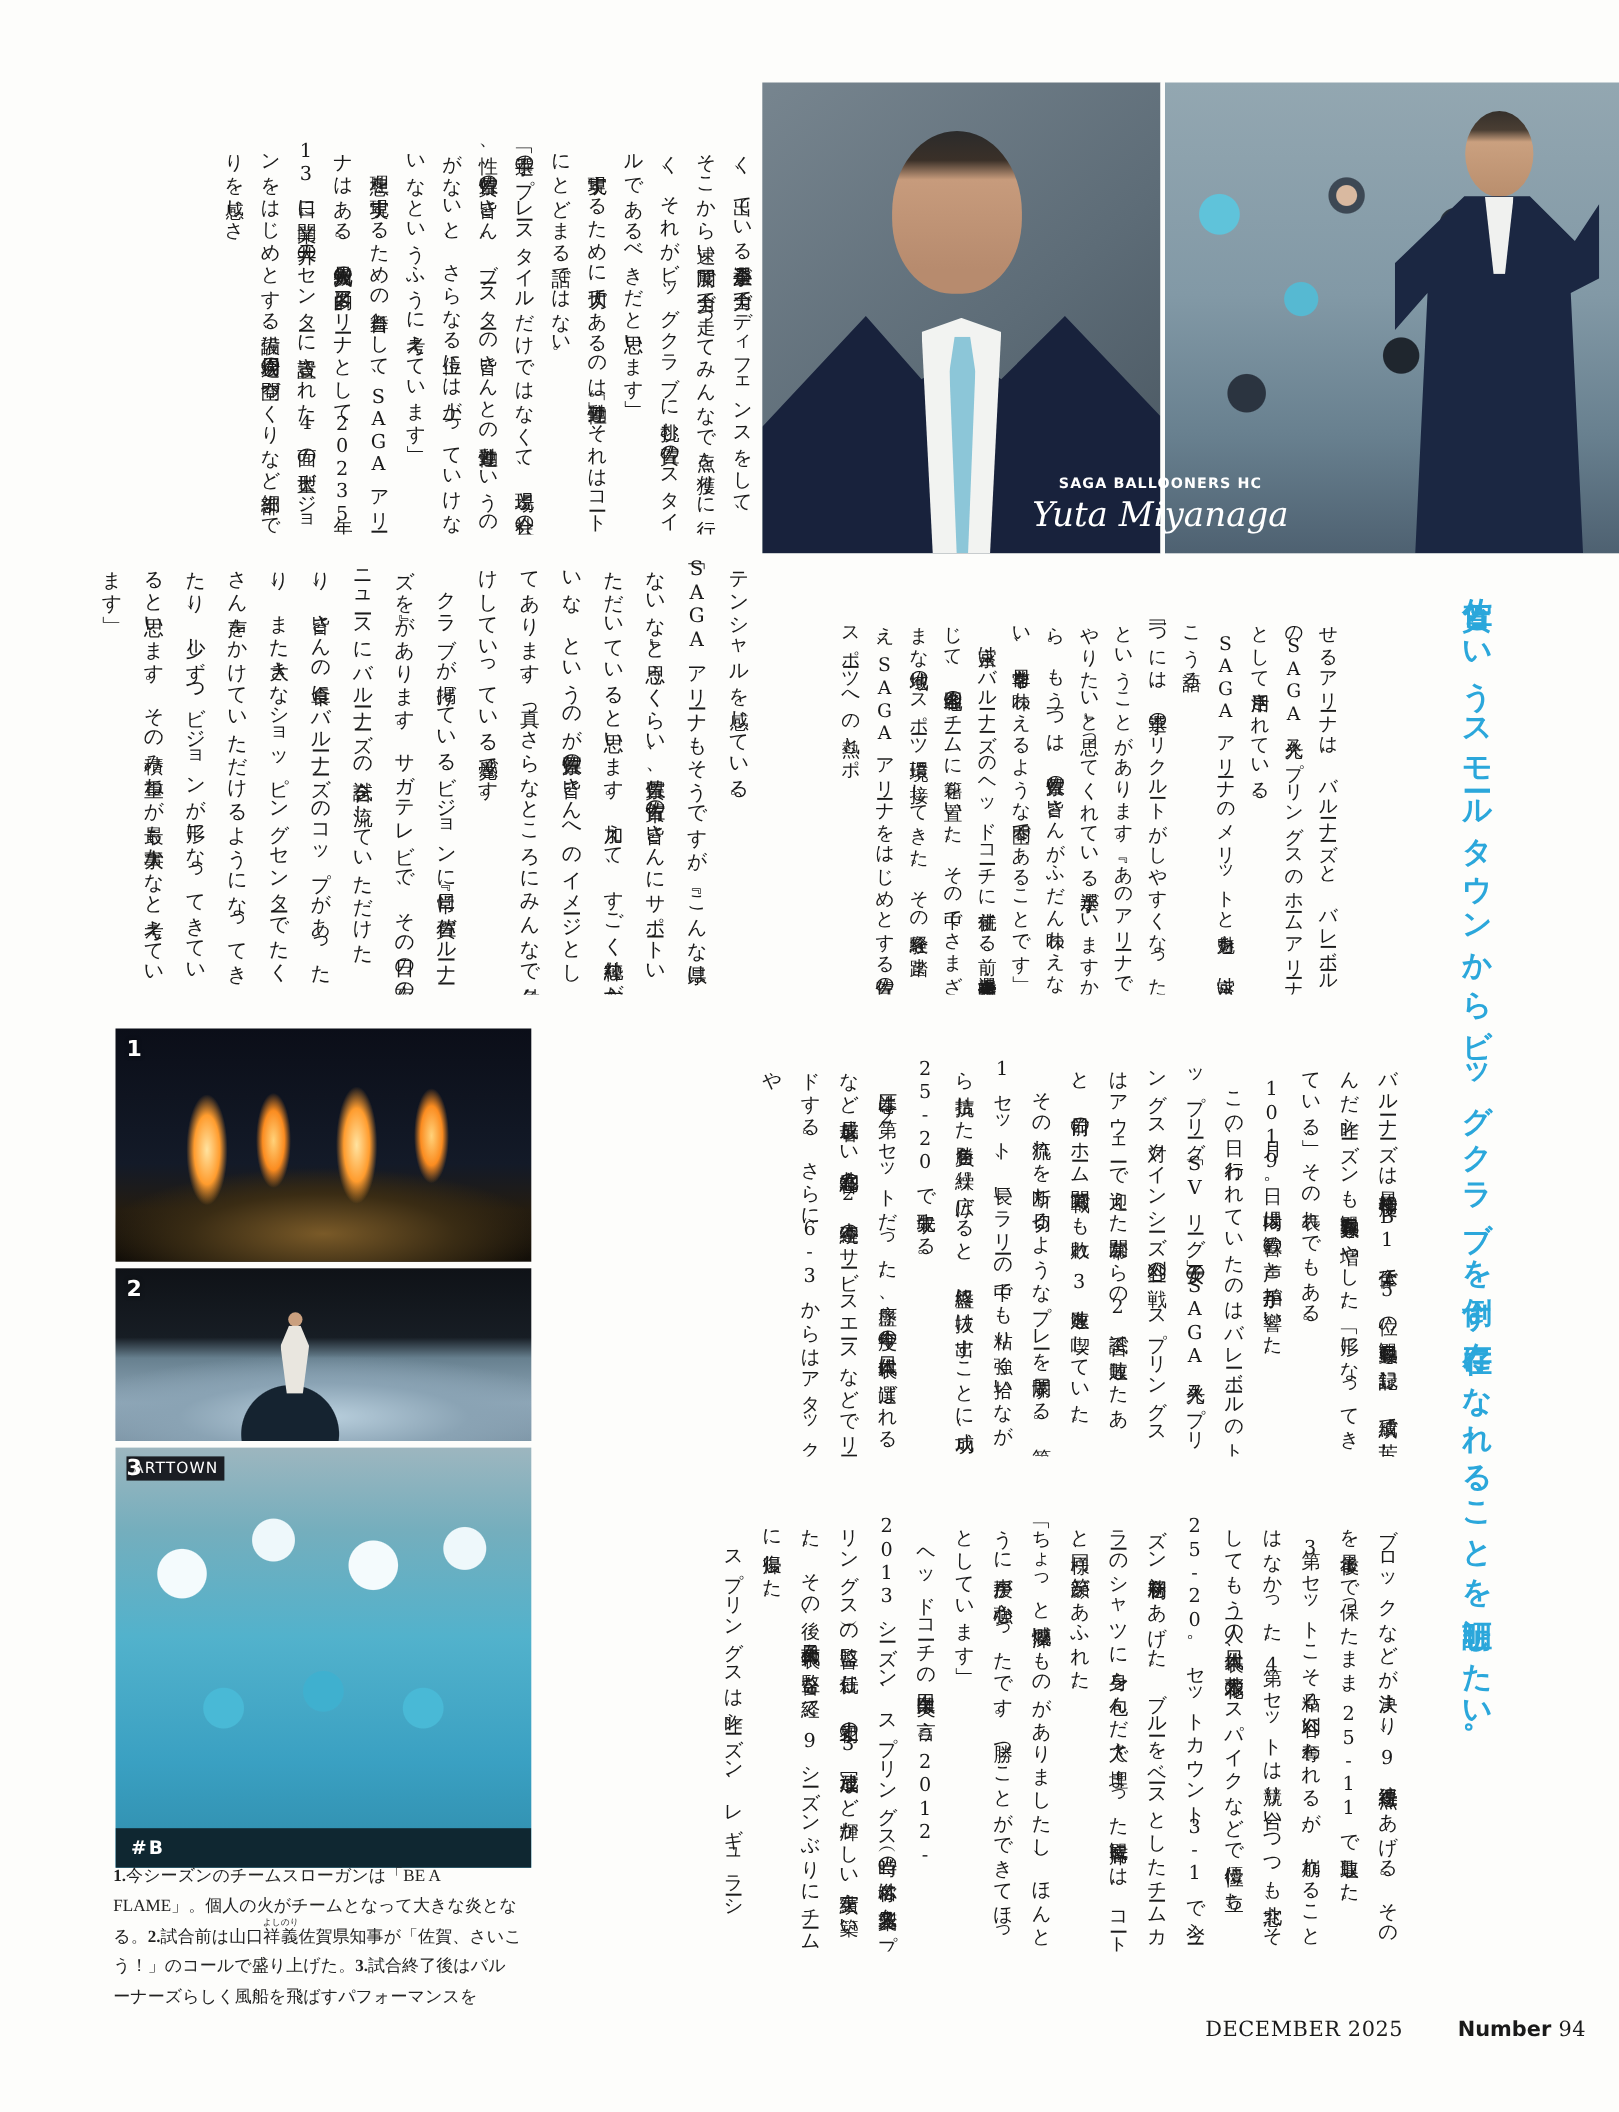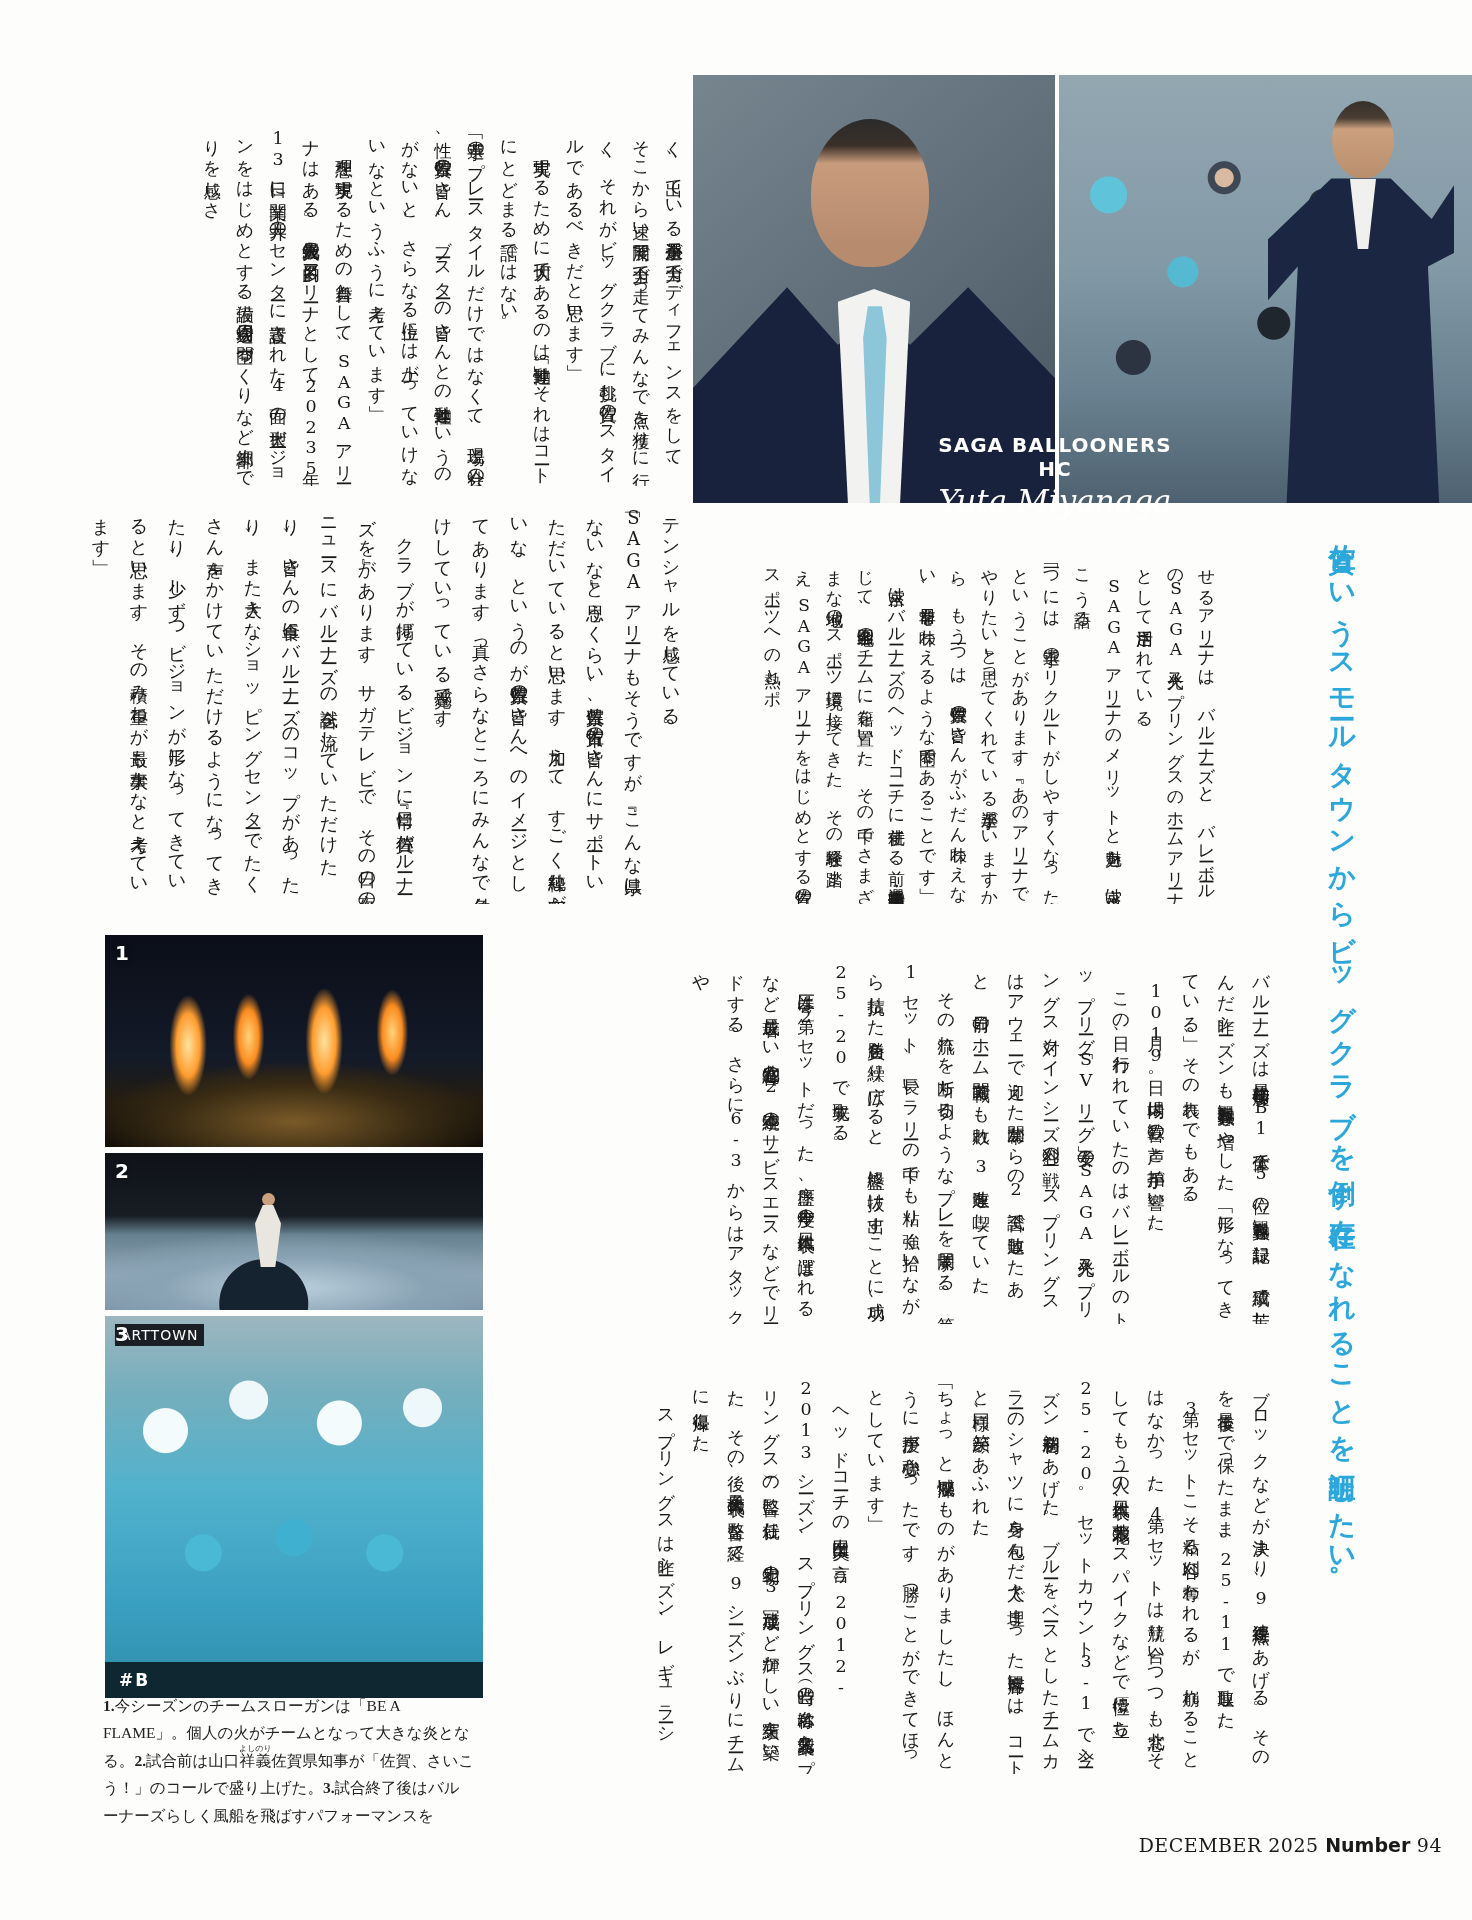--- a/index.html
+++ b/index.html
@@ -50,21 +50,21 @@
   .coach{position:absolute; right:18px; top:26px; width:186px; height:402px;}
   .coach-head{position:absolute; left:64px; top:0; width:62px; height:78px; border-radius:50%;
     background:linear-gradient(180deg,#35302b 0%,#4a3e33 22%,#caa07f 36%,#b98e6d 100%);}
   .coach-body{position:absolute; left:0; top:64px; width:186px; height:338px; background:#1b2742;
     clip-path:polygon(34% 4%,66% 4%,88% 16%,100% 6%,100% 26%,86% 30%,92% 100%,10% 100%,16% 30%,0 40%,0 22%);}
   .coach-shirt{position:absolute; left:82px; top:78px; width:26px; height:70px; background:#f0f1ef;
     clip-path:polygon(0 0,100% 0,70% 100%,30% 100%);}
   .photo-gap{position:absolute; left:1055px; top:75px; width:4px; height:428px; background:#fdfdfb;}
   
   .hero-cap{position:absolute; left:935px; top:433px; width:240px; text-align:center; color:#ffffff; z-index:5;}
-  .hero-kicker{font-family:"DejaVu Sans","Liberation Sans",sans-serif; font-weight:bold; font-size:20px; letter-spacing:1px;}
+  .hero-kicker{font-family:"DejaVu Sans","Liberation Sans",sans-serif; font-weight:bold; font-size:13px; letter-spacing:1px;}
   .hero-name{font-family:"DejaVu Serif","Liberation Serif",serif; font-style:italic; font-size:31px; margin-top:2px;}
   
   .lphoto{position:absolute; left:105px; width:378px; overflow:hidden;}
   .lp1{top:935px; height:212px;
     background:
       radial-gradient(ellipse 26px 70px at 22% 52%, #ffe3a0 0%, #ff9c2e 45%, rgba(255,130,20,0) 72%),
       radial-gradient(ellipse 22px 60px at 38% 48%, #ffd27a 0%, #fb8c20 45%, rgba(255,130,20,0) 72%),
       radial-gradient(ellipse 26px 74px at 58% 50%, #ffe3a0 0%, #ff9c2e 45%, rgba(255,130,20,0) 72%),
       radial-gradient(ellipse 22px 60px at 76% 46%, #ffd27a 0%, #fb8c20 45%, rgba(255,130,20,0) 72%),
       radial-gradient(ellipse 200px 60px at 50% 88%, #7a5a28 0%, #3a2c14 60%, rgba(0,0,0,0) 100%),
@@ -97,21 +97,21 @@
     font-family:"DejaVu Sans","Liberation Sans",sans-serif; font-weight:bold; font-size:20px;
     text-shadow:0 0 4px rgba(0,0,0,.55);}
   
   .caption{position:absolute; left:103px; top:1676px; width:372px;
     font-family:Liberation Serif, serif; font-size:15.5px; line-height:1.78; color:#222;}
   .caption b{font-weight:bold;}
   .caption ruby rt{font-size:8px;}
   
   .footer{position:absolute; right:30px; top:1834px;
     font-family:"DejaVu Serif","Liberation Serif",serif; font-size:19px; color:#1a1a1a; letter-spacing:.5px;}
-  .footer .brand{font-family:"DejaVu Sans","Liberation Sans",sans-serif; font-weight:bold; letter-spacing:0;}
+  .footer .brand{font-family:"DejaVu Sans","Liberation Sans",sans-serif; font-weight:bold; letter-spacing:0;margin-left:43px;}
 </style>
 </head>
 <body>
 
 <div id="page">
 
   <div class="photo photo-portrait">
     <div class="pp-head"></div>
     <div class="pp-suit"></div>
     <div class="pp-shirt"></div>

